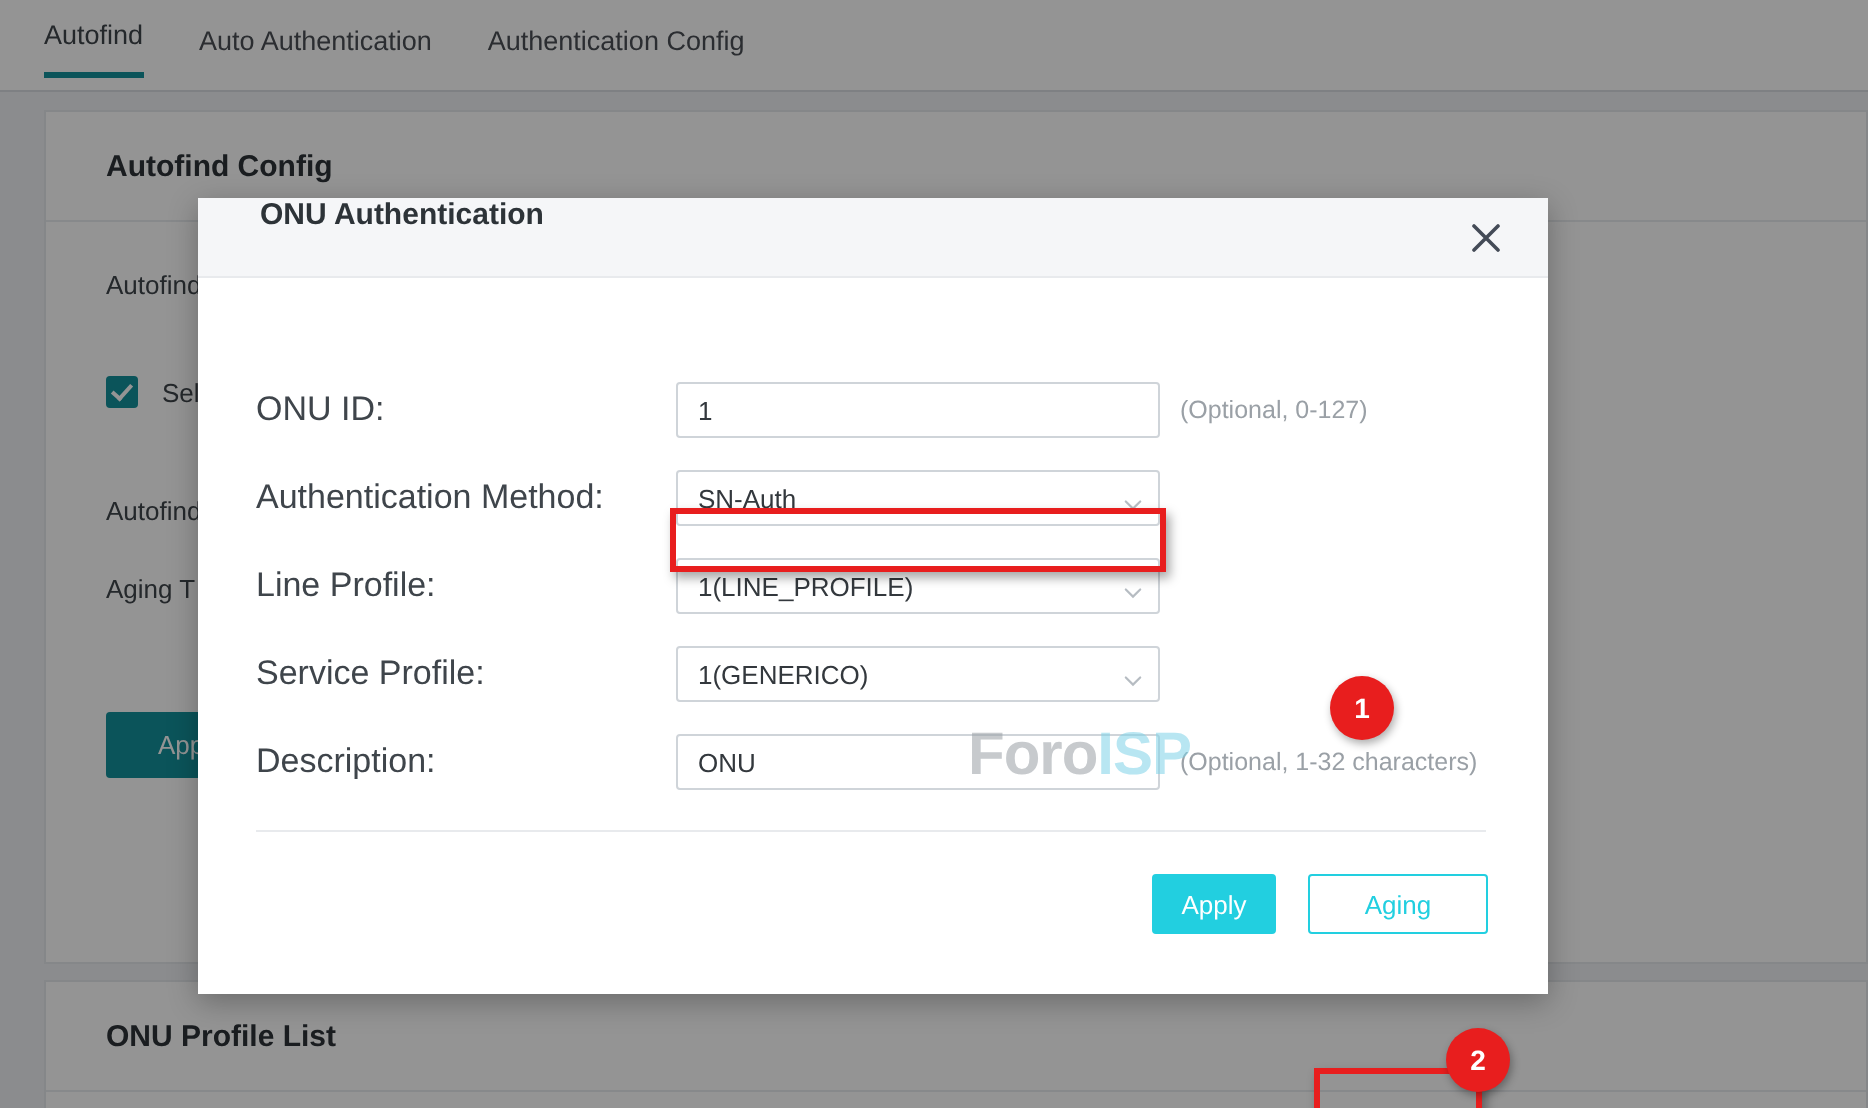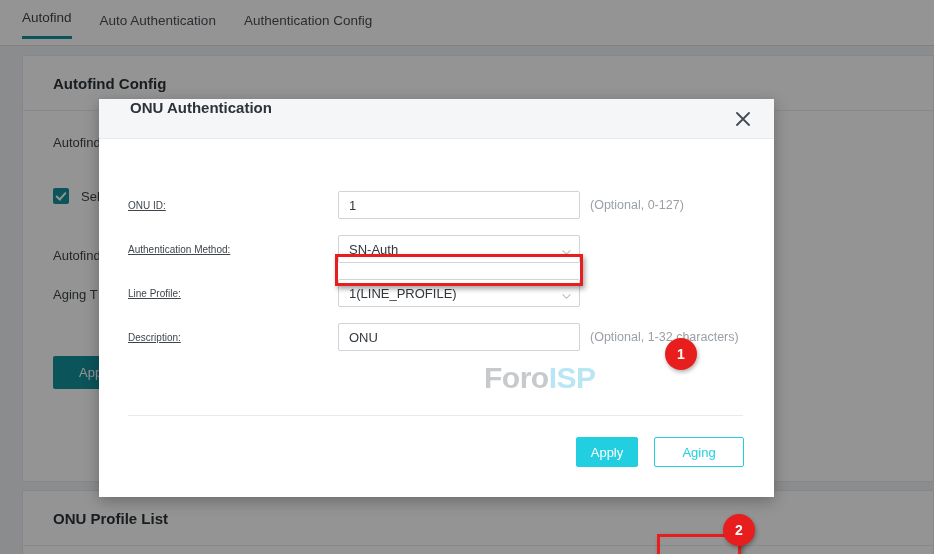--- a/index.html
+++ b/index.html
@@ -167,24 +167,23 @@
 
   .form-row {
     position: relative;
     height: 44px;
     display: flex;
     align-items: center;
   }
   .f-label {
     position: absolute;
     left: 29px;
-    font-size: 10px;
+    font-size: 17px;
     color: #3f454b;
     white-space: nowrap;
-    text-decoration: underline;
   }
   .f-control {
     position: absolute;
     left: 239px;
     width: 242px;
     height: 28px;
   }
   .f-input, .f-select {
     width: 242px;
     height: 28px;
@@ -373,20 +372,33 @@
             <span>1(LINE_PROFILE)</span>
             <span class="f-caret">
               <svg width="9" height="9" viewBox="0 0 10 10">
                 <path d="M1 3 L5 7 L9 3" stroke="#b6bcc2" stroke-width="1.2" fill="none" stroke-linecap="round"></path>
               </svg>
             </span>
           </div>
         </div>
       </div>
 
+      <div class="form-row">
+        <span class="f-label">Service Profile:</span>
+        <div class="f-control">
+          <div class="f-select">
+            <span>1(GENERICO)</span>
+            <span class="f-caret">
+              <svg width="9" height="9" viewBox="0 0 10 10">
+                <path d="M1 3 L5 7 L9 3" stroke="#b6bcc2" stroke-width="1.2" fill="none" stroke-linecap="round"></path>
+              </svg>
+            </span>
+          </div>
+        </div>
+      </div>
 
       <div class="form-row">
         <span class="f-label">Description:</span>
         <div class="f-control">
           <div class="f-input">ONU</div>
         </div>
         <span class="f-hint">(Optional, 1-32 characters)</span>
       </div>
 
     </div>

